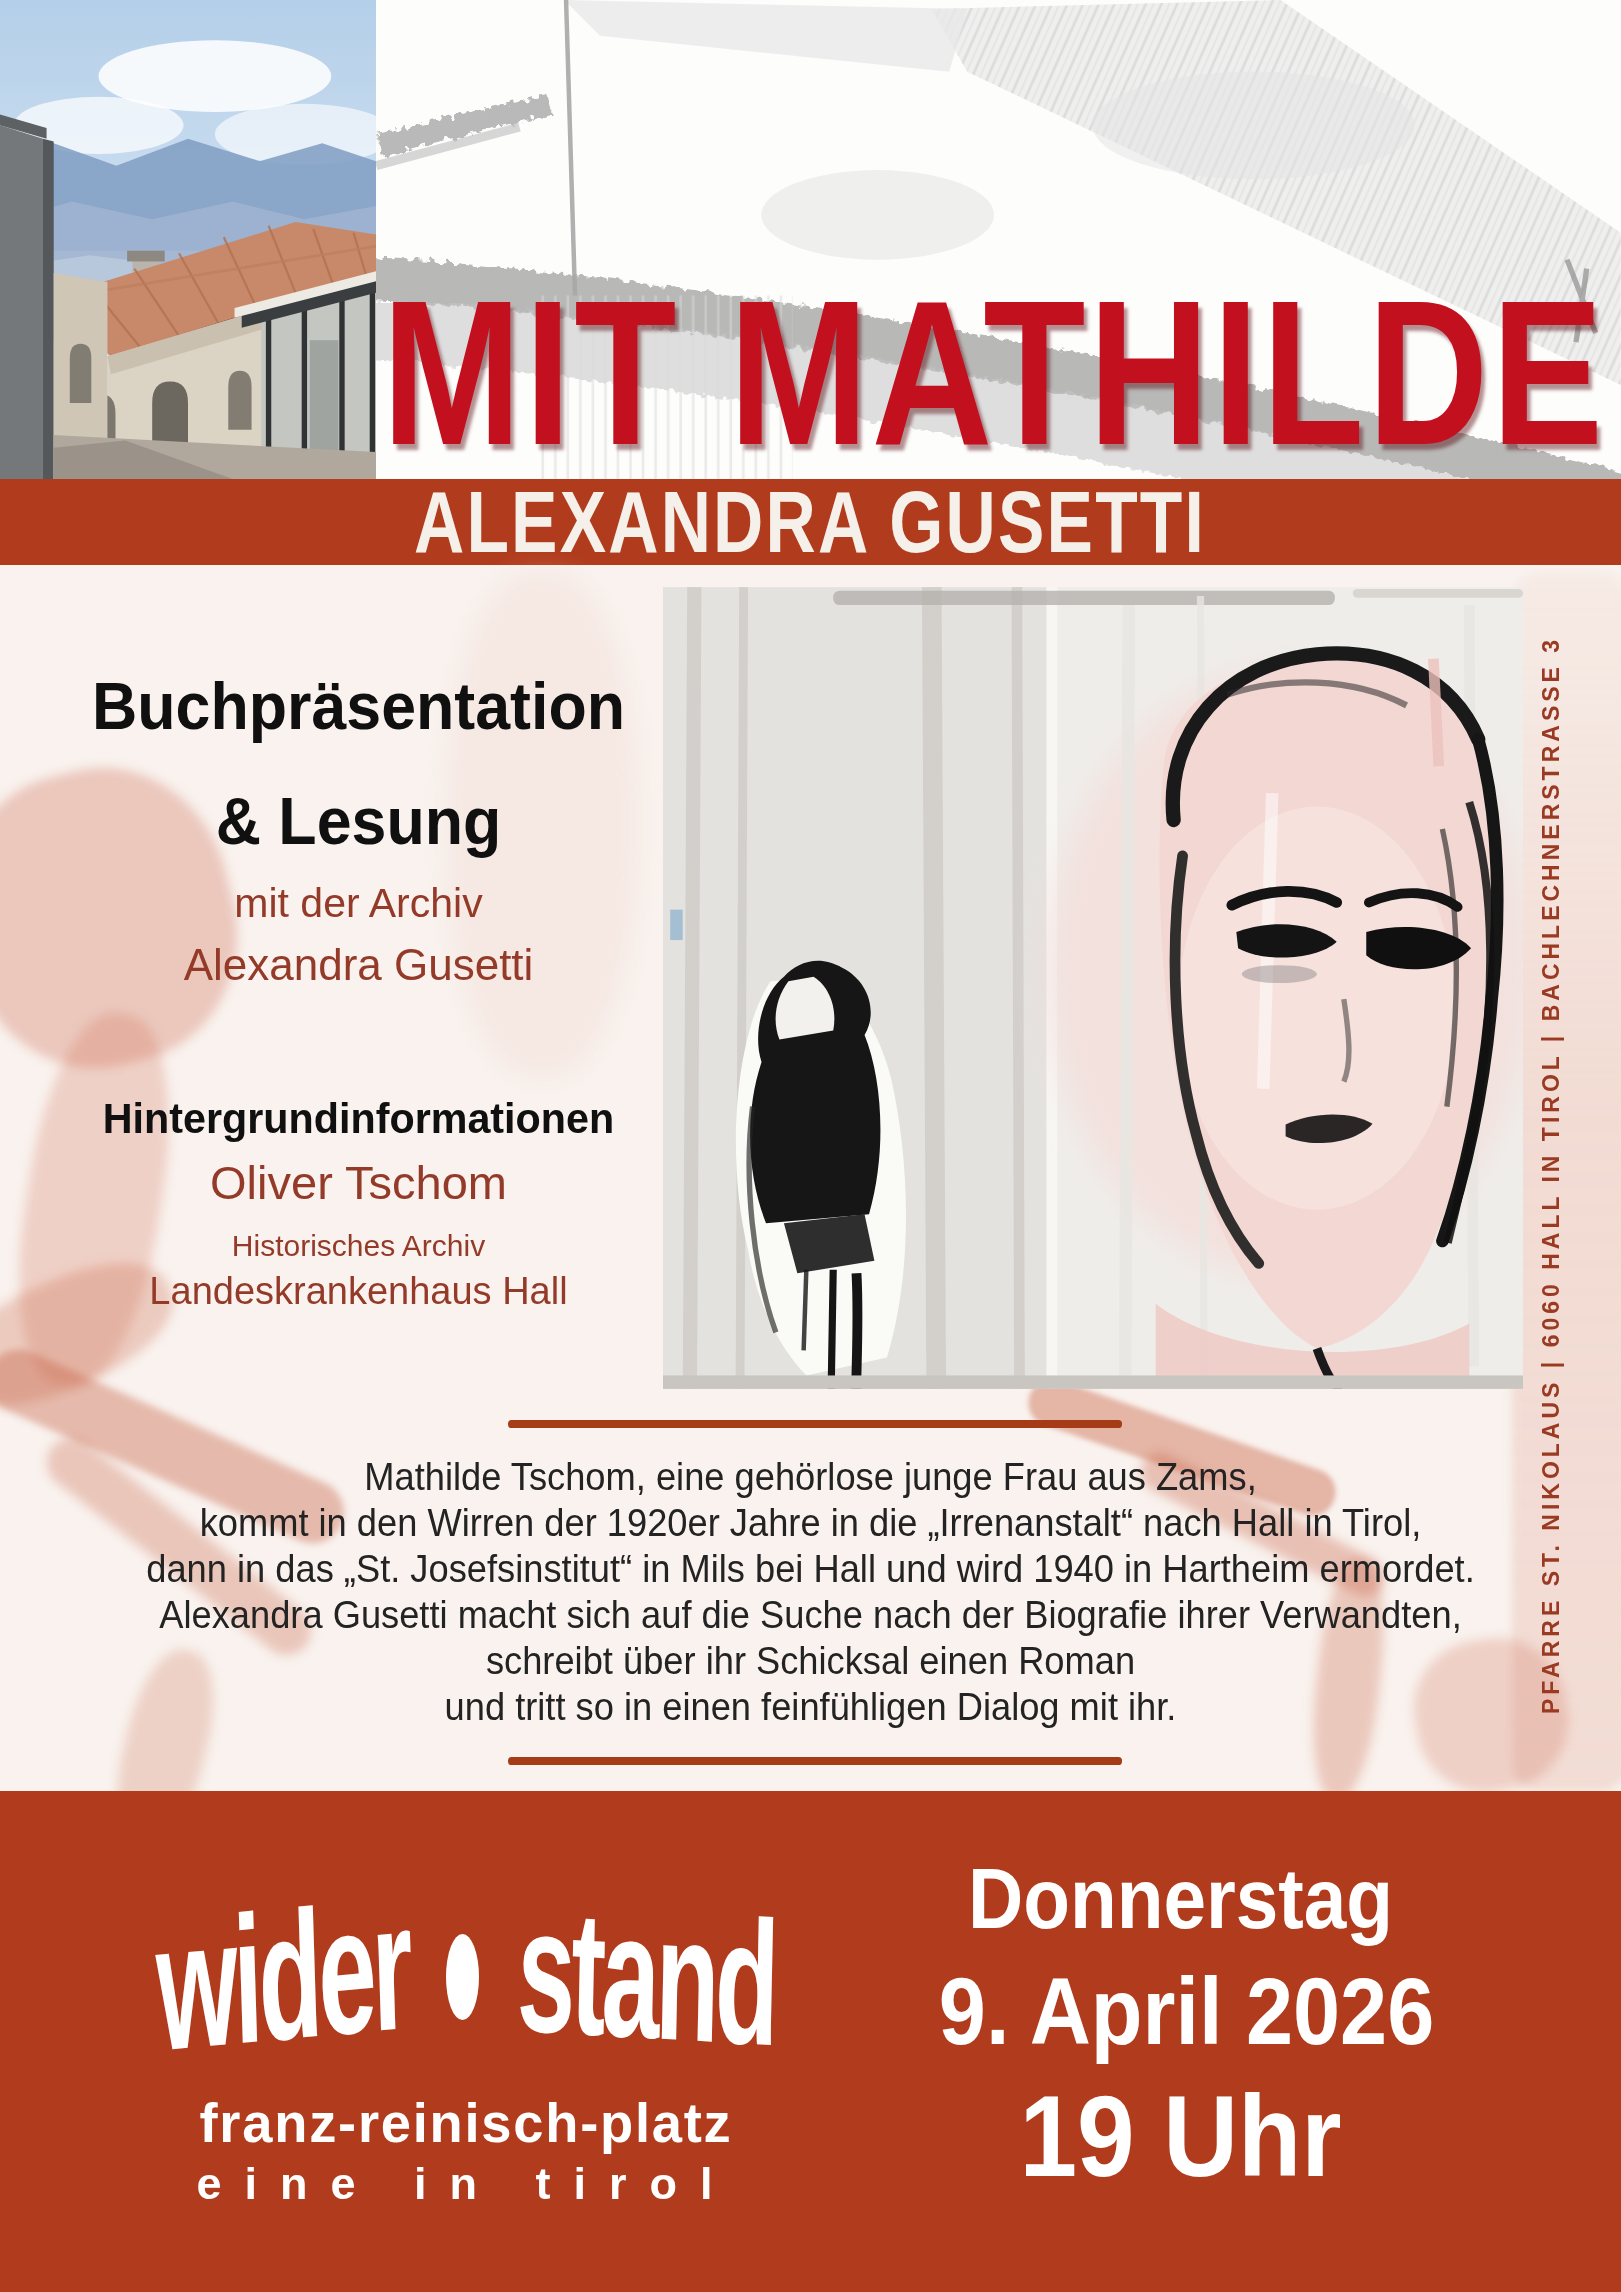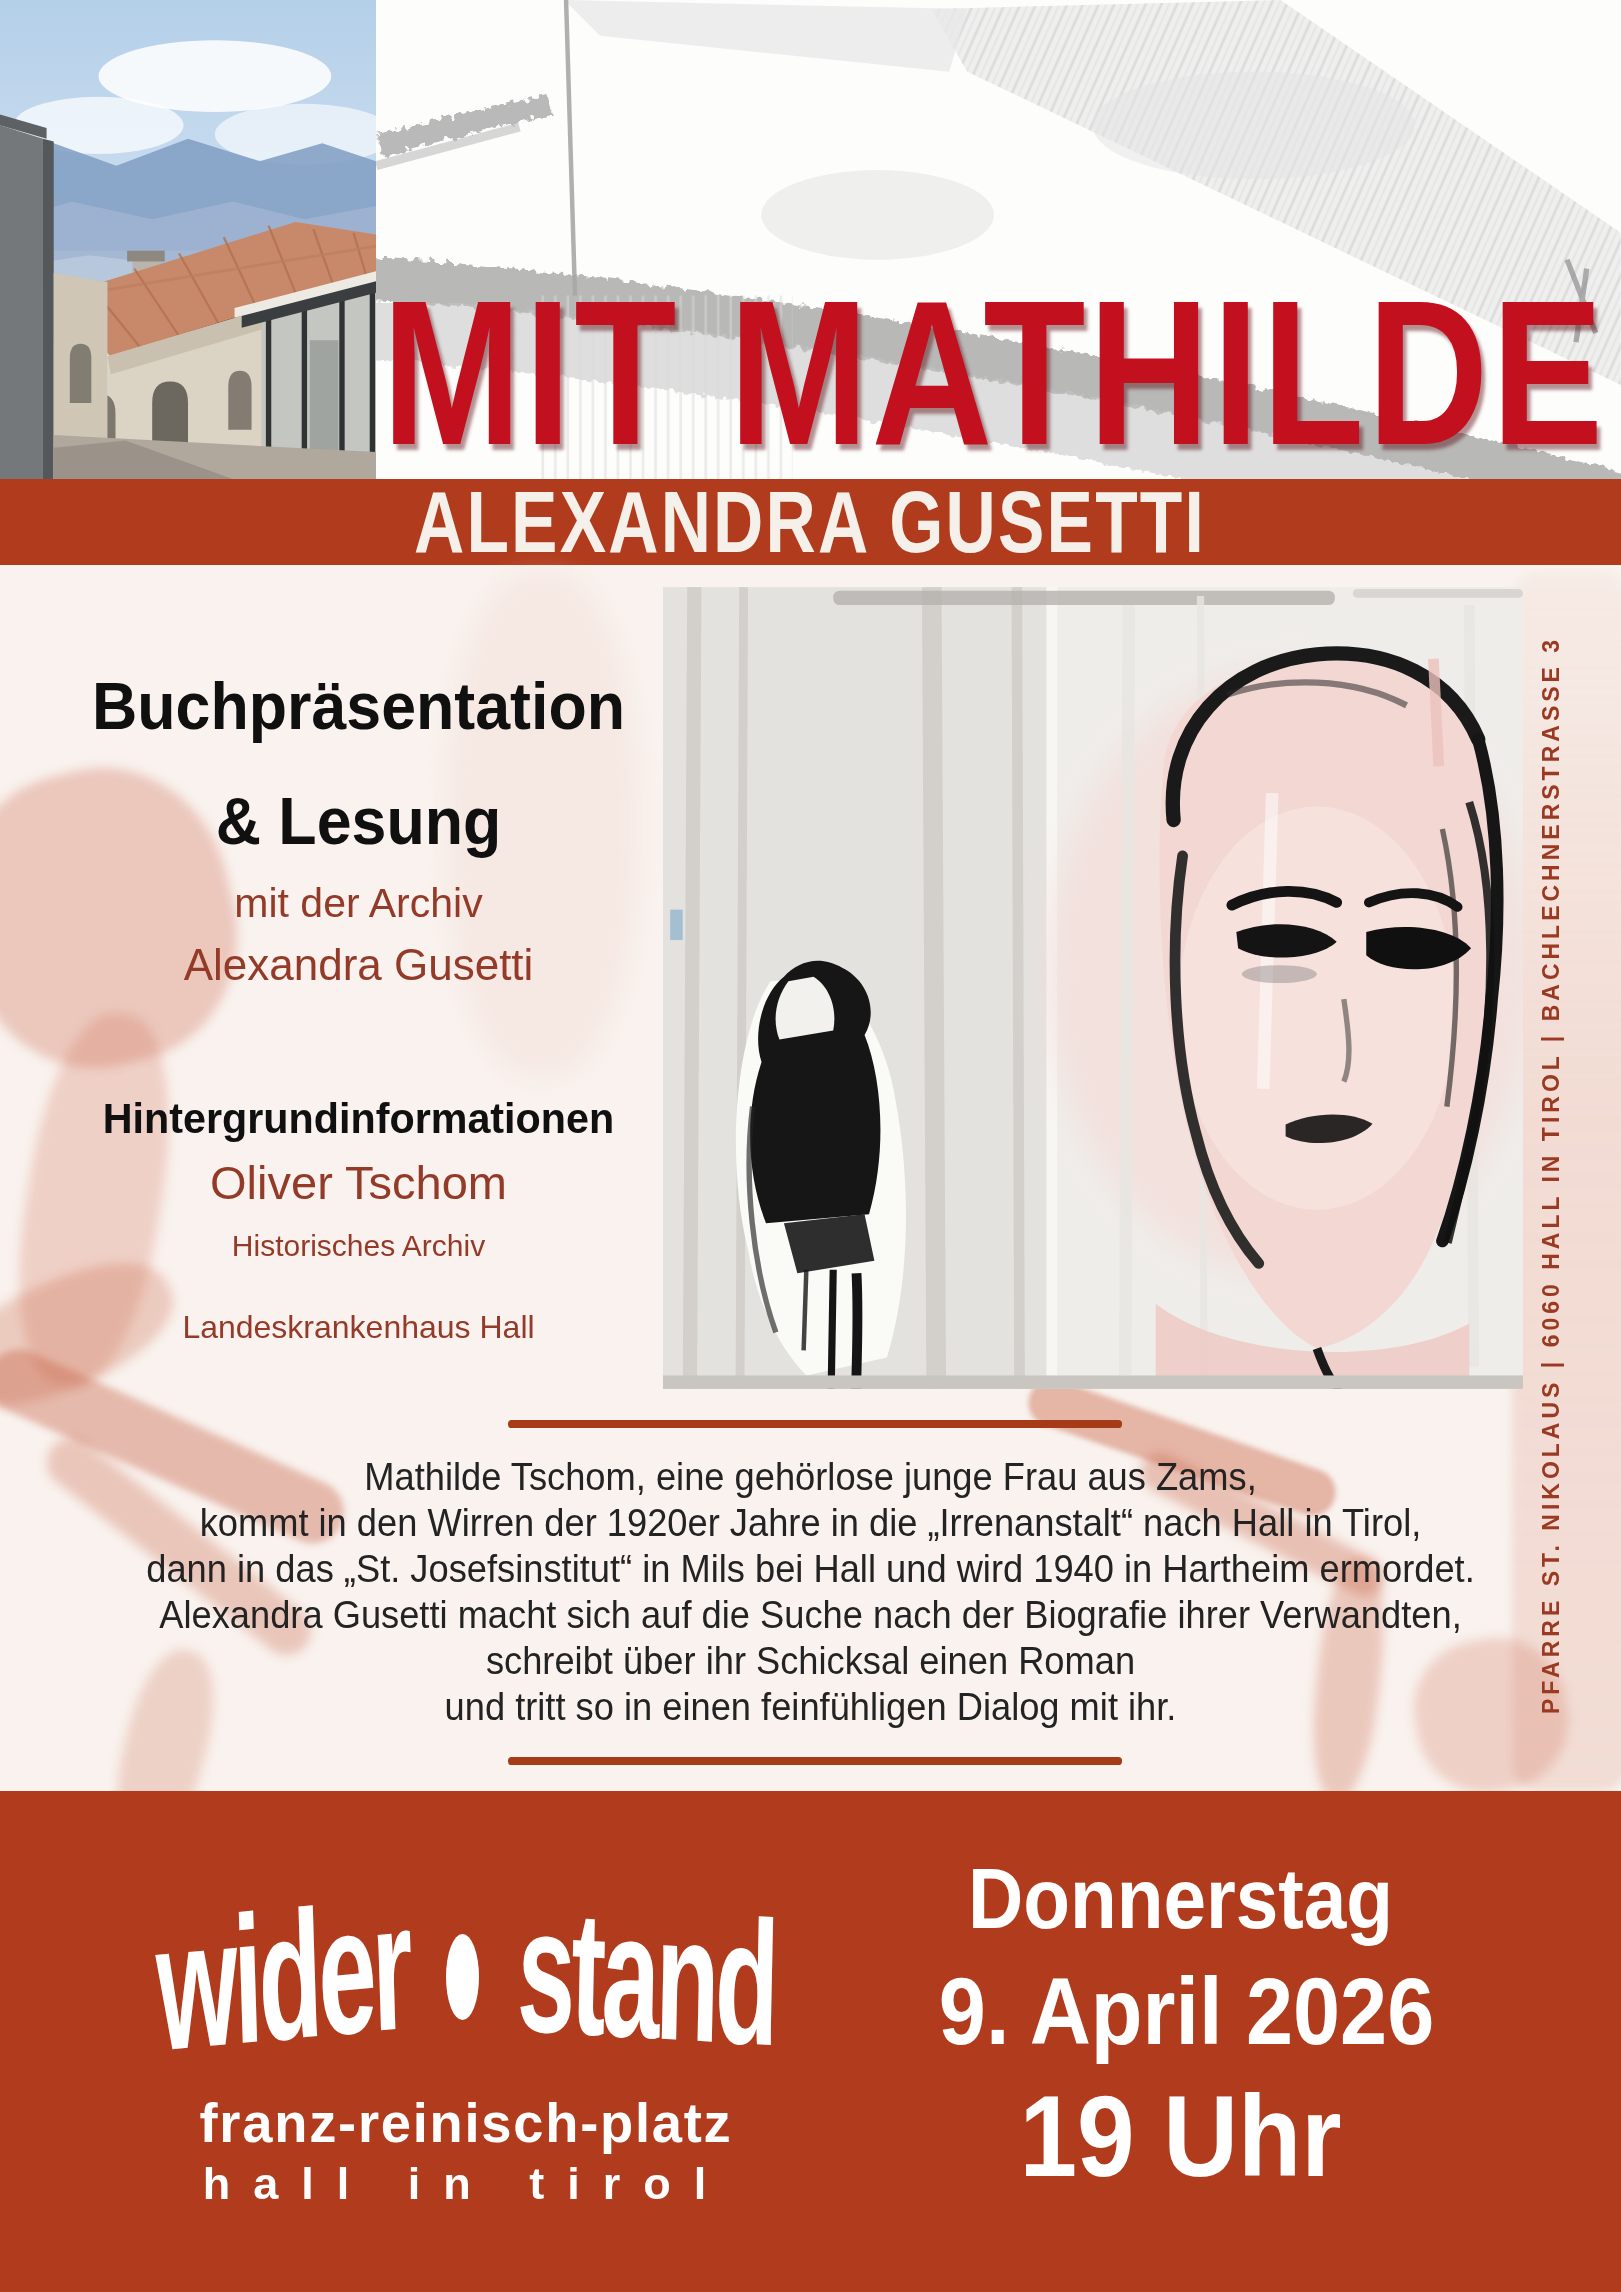--- a/index.html
+++ b/index.html
@@ -49,21 +49,21 @@
   .lc { left:36px; width:645px; text-align:center; line-height:1.12; white-space:nowrap; }
   .lc-black { color:#101010; font-weight:bold; }
   .lc-red { color:#943a28; }
   .lc1 { top:670px;  font-size:66px; transform:scaleX(.95); }
   .lc2 { top:785px;  font-size:66px; transform:scaleX(.95); }
   .lc3 { top:881px;  font-size:41px; }
   .lc4 { top:940px; font-size:44px; }
   .lc5 { top:1094px; font-size:43px; transform:scaleX(.96); }
   .lc6 { top:1157px; font-size:47px; }
   .lc7 { top:1229px; font-size:30px; }
-  .lc8 { top:1270px; font-size:32px;margin-top:40px; }
+  .lc8 { top:1270px; font-size:38px; }
 
   .vertical {
     left:1528px; top:718px; width:47px; height:913px;
     writing-mode:vertical-rl; transform:rotate(180deg);
     font-size:23px; font-weight:bold; letter-spacing:4px; color:#9a3a22;
     display:flex; align-items:center; justify-content:center; white-space:nowrap;
   }
 
   .divider { left:508px; width:614px; height:8px; background:#a63c17; border-radius:3.6px; }
   .d1 { top:1420px; } .d2 { top:1757px; }
@@ -285,17 +285,17 @@
 </div>
 <div class="abs divider d2"></div>
 
 <div class="abs footer"></div>
 <div class="abs logo">
   <span class="logo-word logo-w1">wider</span>
   <span class="logo-dot"></span>
   <span class="logo-word logo-w2">stand</span>
 </div>
 <div class="abs addr addr1">franz-reinisch-platz</div>
-<div class="abs addr addr2">hall in tirol</div>
+<div class="abs addr addr2">eine in tirol</div>
 <div class="abs event ev-day">Donnerstag</div>
 <div class="abs event ev-date">9. April 2026</div>
 <div class="abs event ev-time">19 Uhr</div>
 
 
 </body></html>

